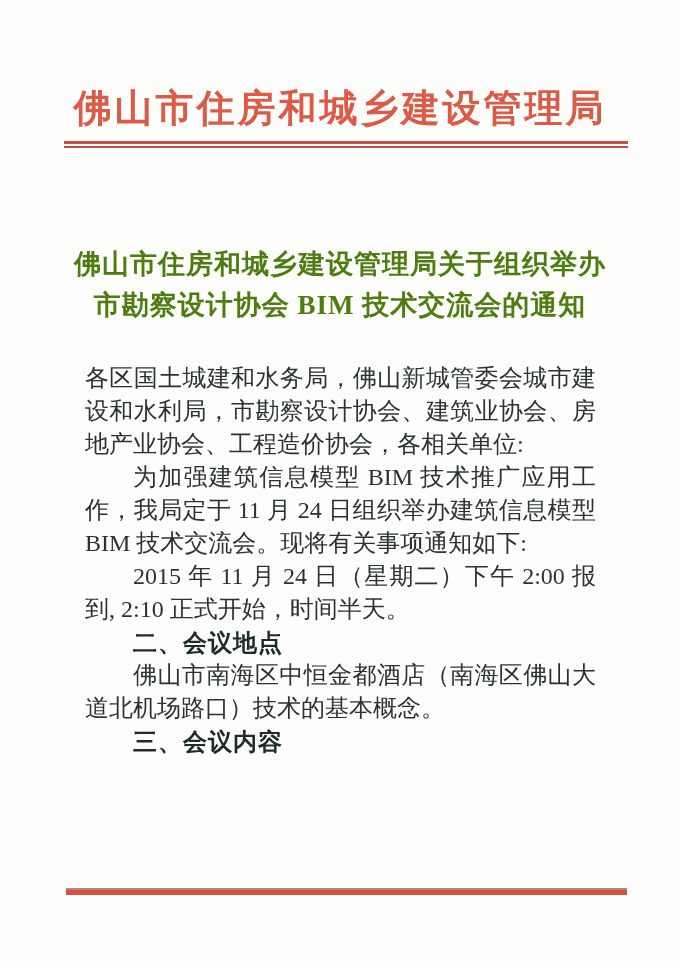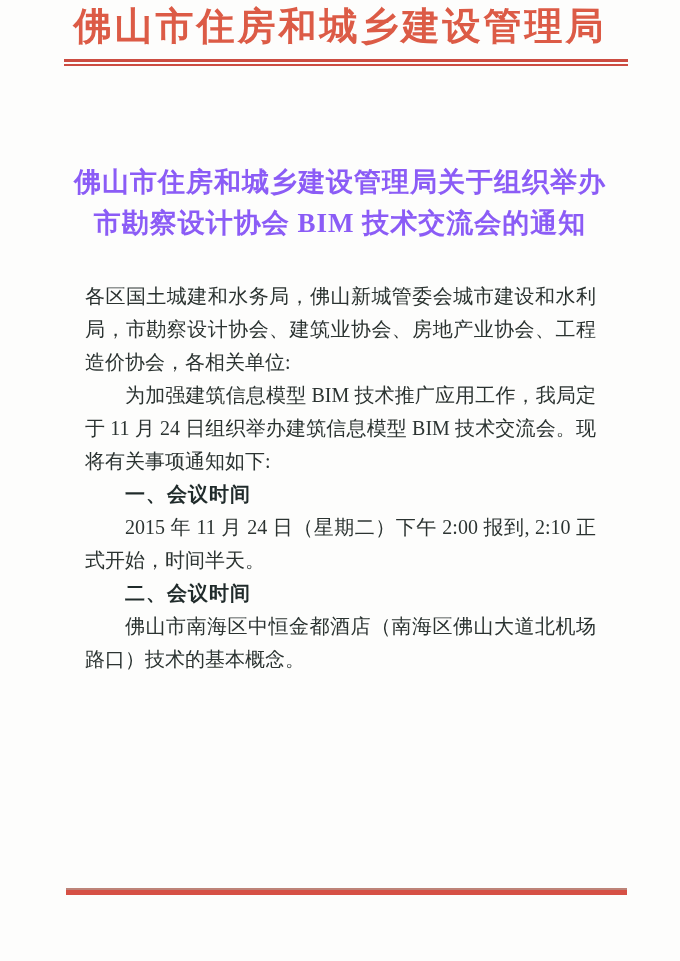--- a/index.html
+++ b/index.html
@@ -12,20 +12,21 @@
     width: 680px;
     height: 961px;
     margin: 0 auto;
     background: #fdfdfc;
     overflow: hidden;
     font-family: "Liberation Serif", serif;
     color: #2b3331;
   }
   
   .agency-header {
+    padding-top: 82px;
     text-align: center;
     font-size: 38px;
     font-weight: bold;
     letter-spacing: 3px;
     line-height: 52px;
     white-space: nowrap;
   }
   .header-divider {
     width: 564px;
     margin: 7px auto 0 64px;
@@ -41,26 +42,26 @@
     height: 2px;
   }
   
   .doc-title {
     margin-top: 96px;
     text-align: center;
     font-size: 27px;
     font-weight: bold;
     line-height: 41px;
     letter-spacing: 1px;
-    color: #8b5cf6;
+    color: #4d7c0f;
   }
   
   .doc-body {
     margin: 36px 84px 0 85px;
-    font-size: 20px;
+    font-size: 24px;
     line-height: 33px;
     text-align: justify;
     word-break: break-all;
     color: #2b3331;
   }
   .doc-body p {
     margin: 0;
   }
   .indent {
     text-indent: 2em;
@@ -101,26 +102,26 @@
 
   <div class="doc-title">
     <div>佛山市住房和城乡建设管理局关于组织举办</div>
     <div>市勘察设计协会 BIM 技术交流会的通知</div>
   </div>
 
   <div class="doc-body">
     <p>各区国土城建和水务局，佛山新城管委会城市建设和水利局，市勘察设计协会、建筑业协会、房地产业协会、工程造价协会，各相关单位:</p>
     <p class="indent">为加强建筑信息模型 BIM 技术推广应用工作，我局定于 11 月 24 日组织举办建筑信息模型 BIM 技术交流会。现将有关事项通知如下:</p>
 
-    <p class="section-heading">一、会议时间</p>
     <p class="indent">2015 年 11 月 24 日（星期二）下午 2:00 报到, 2:10 正式开始，时间半天。</p>
 
-    <p class="section-heading">二、会议时间</p>
+    <p class="section-heading">二、会议地点</p>
     <p class="indent">佛山市南海区中恒金都酒店（南海区佛山大道北机场路口）技术的基本概念。</p>
 
+    <p class="section-heading">三、会议内容</p>
   </div>
 
   <div class="footer-divider">
     <div class="line-shadow" style="background: rgb(189, 131, 120);"></div>
     <div class="line-bar" style="background: rgb(214, 80, 69);"></div>
   </div>
 
 </div>
 
 </body></html>

